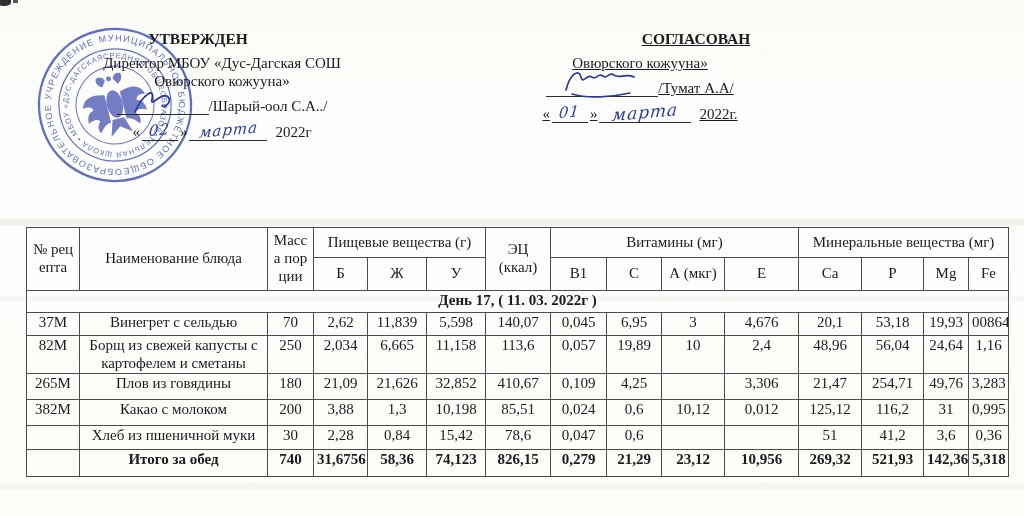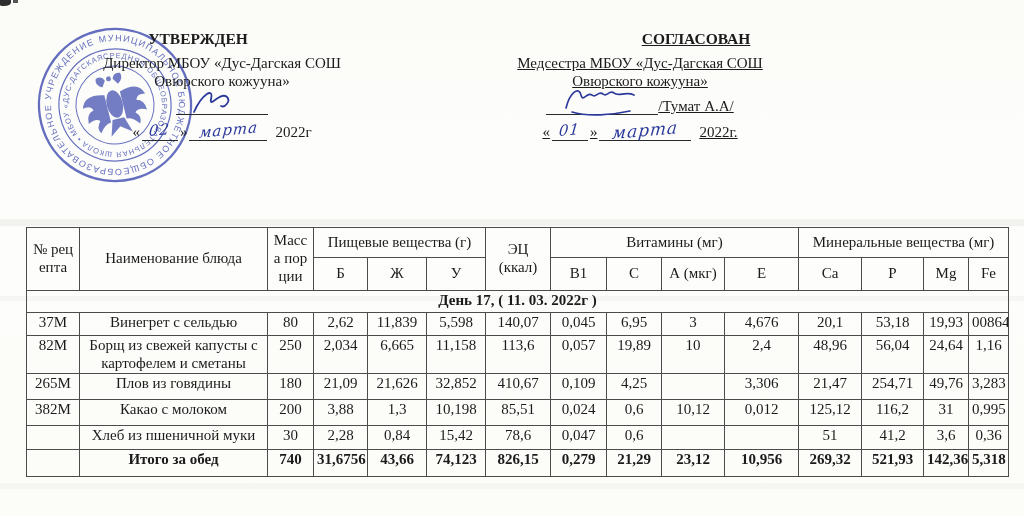--- a/index.html
+++ b/index.html
@@ -81,33 +81,33 @@
   <div class="block block-left">
     <div class="b-title b-title-left">УТВЕРЖДЕН</div>
     <div>Директор МБОУ «Дус-Дагская СОШ</div>
     <div>Овюрского кожууна»</div>
     <div class="sigline">
       <span class="uline sig-blank" style="width:92px;">
         <svg width="62" height="30" viewBox="0 0 62 30">
           <path d="M4,26 C12,8 24,1 21,13 C19,23 30,5 37,11 C41,15 35,22 31,20" fill="none" stroke="#2c3a9c" stroke-width="1.8" stroke-linecap="round"></path>
         </svg>
       </span>
+      <span>/Шарый-оол С.А../</span>
     </div>
     <div class="dateline">
       <span>«</span>
       <span class="uline day-blank hand"><span class="hand-inner">02</span></span>
       <span>»</span>
       <span class="uline month-blank hand"><span class="hand-inner">марта</span></span>
       <span class="year">2022г</span>
     </div>
   </div>
 
   <div class="block block-right">
     <div class="b-title b-title-right">СОГЛАСОВАН</div>
-    <div>Медсестра МБОУ «Дус-Дагская СОШ</div>
     <div>Овюрского кожууна»</div>
     <div class="sigline">
       <span class="uline sig-blank" style="width:112px;">
         <svg width="92" height="32" viewBox="0 0 92 32">
           <path d="M6,24 C10,8 19,2 21,11 C23,19 27,7 32,11 C36,15 38,6 43,10 C47,14 49,5 54,9 C58,13 66,7 74,11 M12,28 C28,33 52,31 70,27" fill="none" stroke="#2c3a9c" stroke-width="1.7" stroke-linecap="round"></path>
         </svg>
       </span>
       <span>/Тумат А.А/</span>
     </div>
     <div class="dateline">
@@ -162,21 +162,21 @@
         <th>Fe</th>
       </tr>
     </thead>
     <tbody>
       <tr class="day-row" style="height:22px;">
         <td colspan="15">День 17, ( 11. 03. 2022г )</td>
       </tr>
       <tr style="height:23px;">
         <td class="l">37М</td>
         <td class="l">Винегрет с сельдью</td>
-        <td>80</td>
+        <td>70</td>
         <td>2,62</td>
         <td>11,839</td>
         <td>5,598</td>
         <td>140,07</td>
         <td>0,045</td>
         <td>6,95</td>
         <td>3</td>
         <td>4,676</td>
         <td>20,1</td>
         <td>53,18</td>
@@ -249,21 +249,21 @@
         <td>51</td>
         <td>41,2</td>
         <td>3,6</td>
         <td>0,36</td>
       </tr>
       <tr class="total-row" style="height:27px;">
         <td class="l"></td>
         <td class="l">Итого за обед</td>
         <td>740</td>
         <td>31,6756</td>
-        <td>43,66</td>
+        <td>58,36</td>
         <td>74,123</td>
         <td>826,15</td>
         <td>0,279</td>
         <td>21,29</td>
         <td>23,12</td>
         <td>10,956</td>
         <td>269,32</td>
         <td>521,93</td>
         <td>142,36</td>
         <td>5,318</td>

